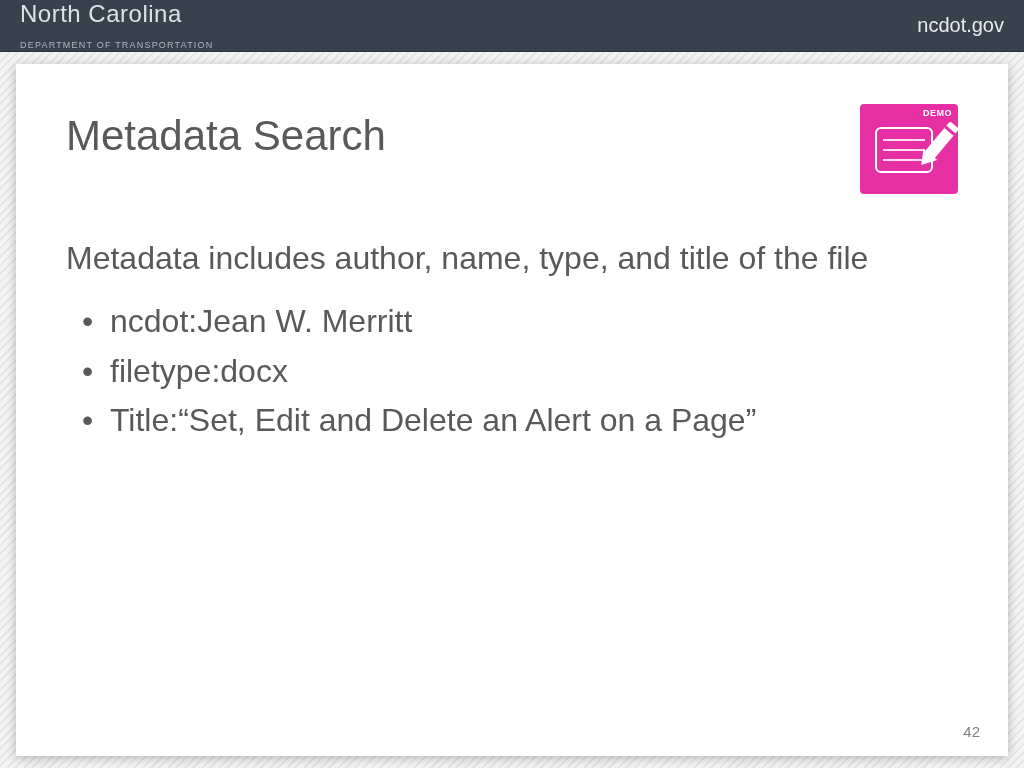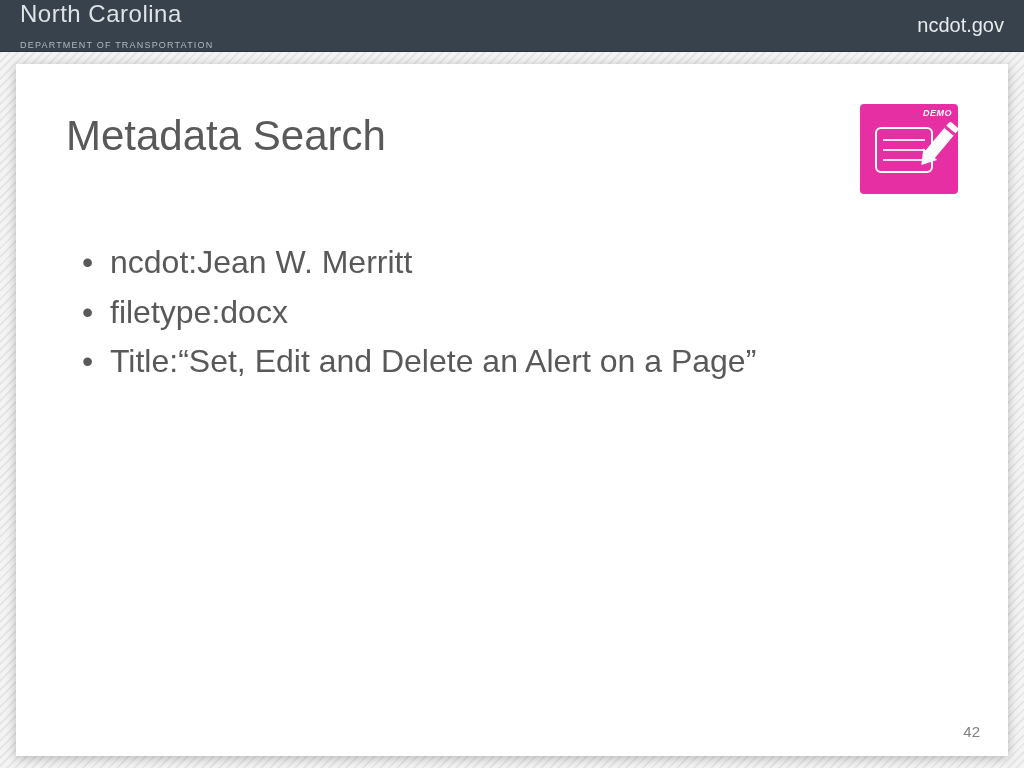--- a/index.html
+++ b/index.html
@@ -41,21 +41,21 @@
     .demo-badge {
       width: 98px; height: 90px;
       background: #e62fa2;
       border-radius: 4px;
       position: relative;
       display: flex; align-items: center; justify-content: center;
       flex-shrink: 0;
     }
     .demo-label {
       position: absolute; top: 4px; right: 6px;
-      color: #fff; font-size: 9px; font-weight: bold; letter-spacing: 0.5px; font-style: italic;
+      color: #fff; font-size: 9px; font-weight: bold; letter-spacing: 0.5px;
     }
     .demo-icon { position: relative; width: 72px; height: 56px; }
     .paper {
       position: absolute; left: 2px; top: 6px;
       width: 58px; height: 46px;
       border: 2.5px solid #fff; border-radius: 6px;
     }
     .paper::before, .paper::after {
       content: ""; position: absolute; left: 6px; right: 6px; height: 2px; background: #fff; opacity: 0.85;
     }
@@ -120,20 +120,21 @@
             <div class="pencil-eraser"></div>
             <div class="pencil-body"></div>
             <div class="pencil-band"></div>
             <div class="pencil-tip"></div>
           </div>
         </div>
       </div>
     </div>
 
     <div class="body">
+      <p class="intro">Metadata includes author, name, type, and title of the file</p>
       <ul class="examples">
         <li>ncdot:Jean W. Merritt</li>
         <li>filetype:docx</li>
         <li>Title:“Set, Edit and Delete an Alert on a Page”</li>
       </ul>
     </div>
 
     <div class="page-num">42</div>
   </div>
 </div>

